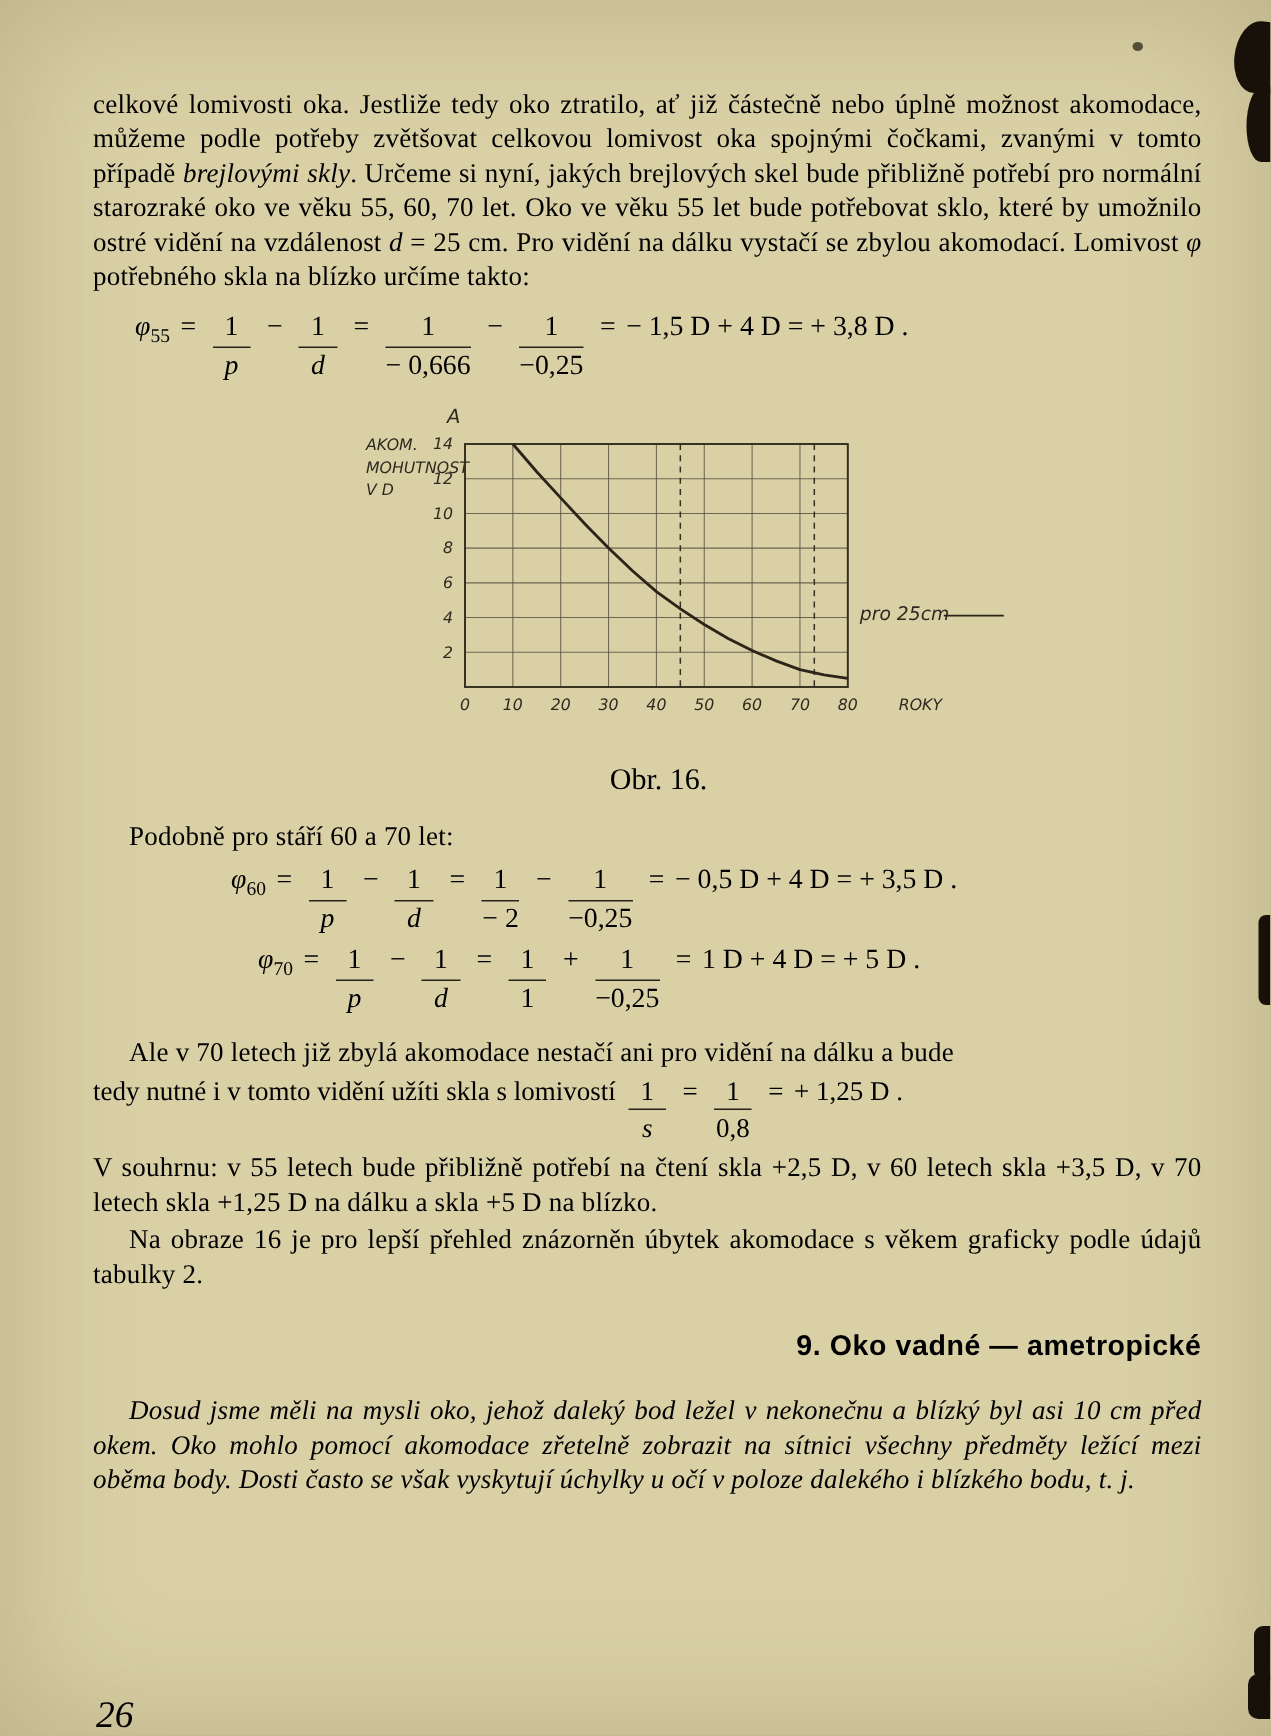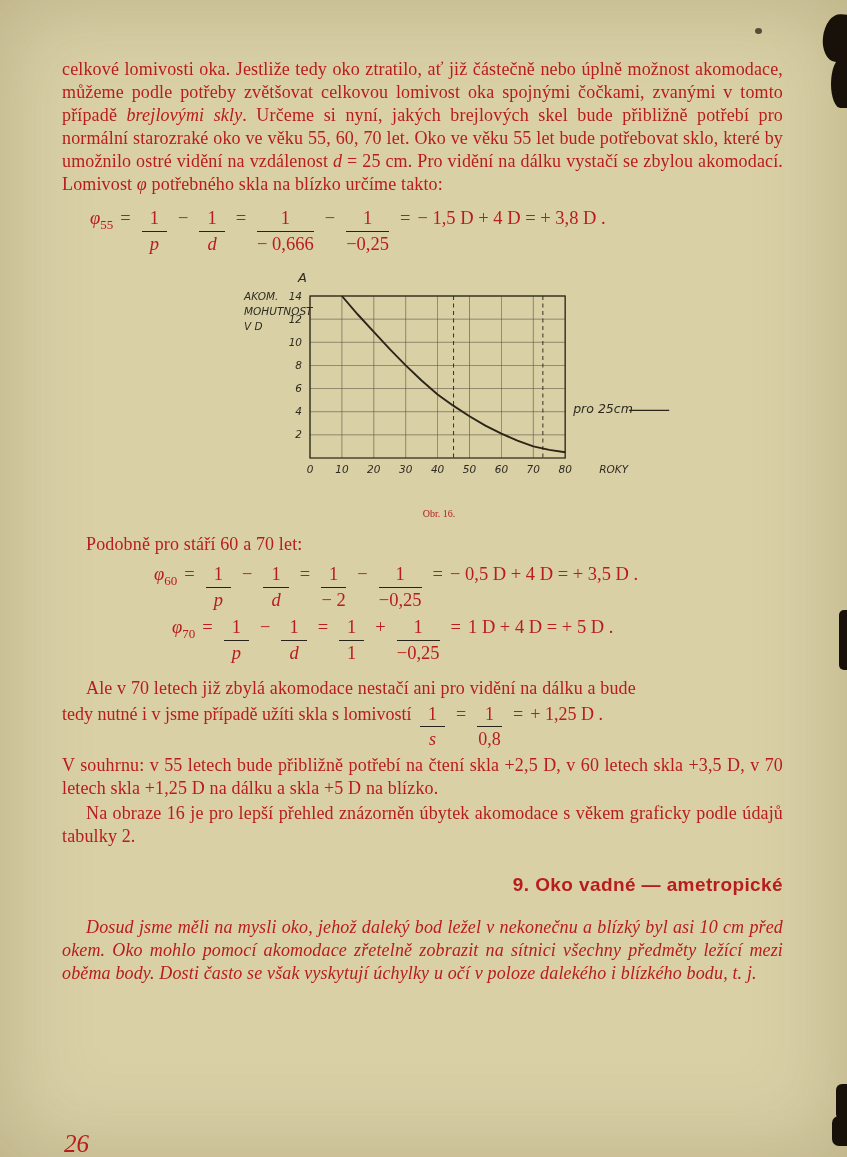--- a/index.html
+++ b/index.html
@@ -1,20 +1,20 @@
 <!DOCTYPE html>
 <html lang="cs"><head>
 <meta charset="utf-8">
 <style>
   * { margin:0; padding:0; box-sizing:border-box; }
   body { width:847px; height:1157px; background:#b8ad85; font-family:"Liberation Serif", serif; }
   .page {
     position:relative; width:847px; height:1157px; overflow:hidden;
-    background:#d9d0a6; color:#b91c1c;
-    padding:58px 64px 0 62px;
+    background:#d9d0a6; color:#000000;
+    padding:58px 46px 0 62px;
     box-shadow: inset 0 0 90px rgba(110,92,50,.28);
   }
   .para { font-size:18px; line-height:23px; text-align:justify; letter-spacing:.15px; }
   .indent { text-indent:24px; }
   .it { font-style:italic; }
 
   
   .formula { display:flex; font-size:18.5px; }
   .formula .mtext { white-space:pre; }
   .formula .mop { margin:0 7px; }
@@ -27,21 +27,21 @@
   .f55 { margin:12px 0 0 28px; }
   .f60 { margin:8px 0 0 92px; }
   .f70 { margin:6px 0 0 110px; }
   .ale-line1 { margin-top:12px; }
   .fs-line { margin-top:4px; font-size:18px; }
   .p-souhrn { margin-top:4px; }
   .p-obraz { margin-top:2px; }
 
   
   .figure { position:relative; margin:12px 0 0 148px; width:480px; }
-  .fig-caption { font-size:10px; text-align:center; width:258px; margin-left:100px; padding-top:2px; }
+  .fig-caption { font-size:20px; text-align:center; width:258px; margin-left:100px; padding-top:2px; }
   svg text { fill:#2e2a20; }
   svg .tick { font:italic 10.5px "DejaVu Sans", sans-serif; }
   svg .tx { text-anchor:middle; }
   svg .ty { text-anchor:end; }
   svg .yl { font:italic 10.5px "DejaVu Sans", sans-serif; }
   svg .al { font:italic 13px "DejaVu Sans", sans-serif; }
   svg .ann { font:italic 12.5px "DejaVu Sans", sans-serif; }
   svg .grid { stroke:#5c5340; stroke-width:.7; opacity:.85; }
   svg .frame { fill:none; stroke:#35301f; stroke-width:1.3; }
   svg .dash { stroke:#35301f; stroke-width:1; stroke-dasharray:4 3.5; }
@@ -198,21 +198,21 @@
       <span class="frac">
         <span class="num">1</span>
         <span class="den">−0,25</span>
       </span>
       <span class="mop">=</span>
       <span class="mtext">1 D + 4 D = + 5 D .</span>
     </div>
 
   <p class="para indent ale-line1"><span>Ale v 70 letech již zbylá akomodace nestačí ani pro vidění na dálku a bude</span></p>
   <div class="formula fs-line">
-      <span class="mtext">tedy nutné i v jsme případě užíti skla s lomivostí </span>
+      <span class="mtext">tedy nutné i v tomto vidění užíti skla s lomivostí </span>
       <span class="frac">
         <span class="num">1</span>
         <span class="den it">s</span>
       </span>
       <span class="mop">=</span>
       <span class="frac">
         <span class="num">1</span>
         <span class="den">0,8</span>
       </span>
       <span class="mop">=</span>

